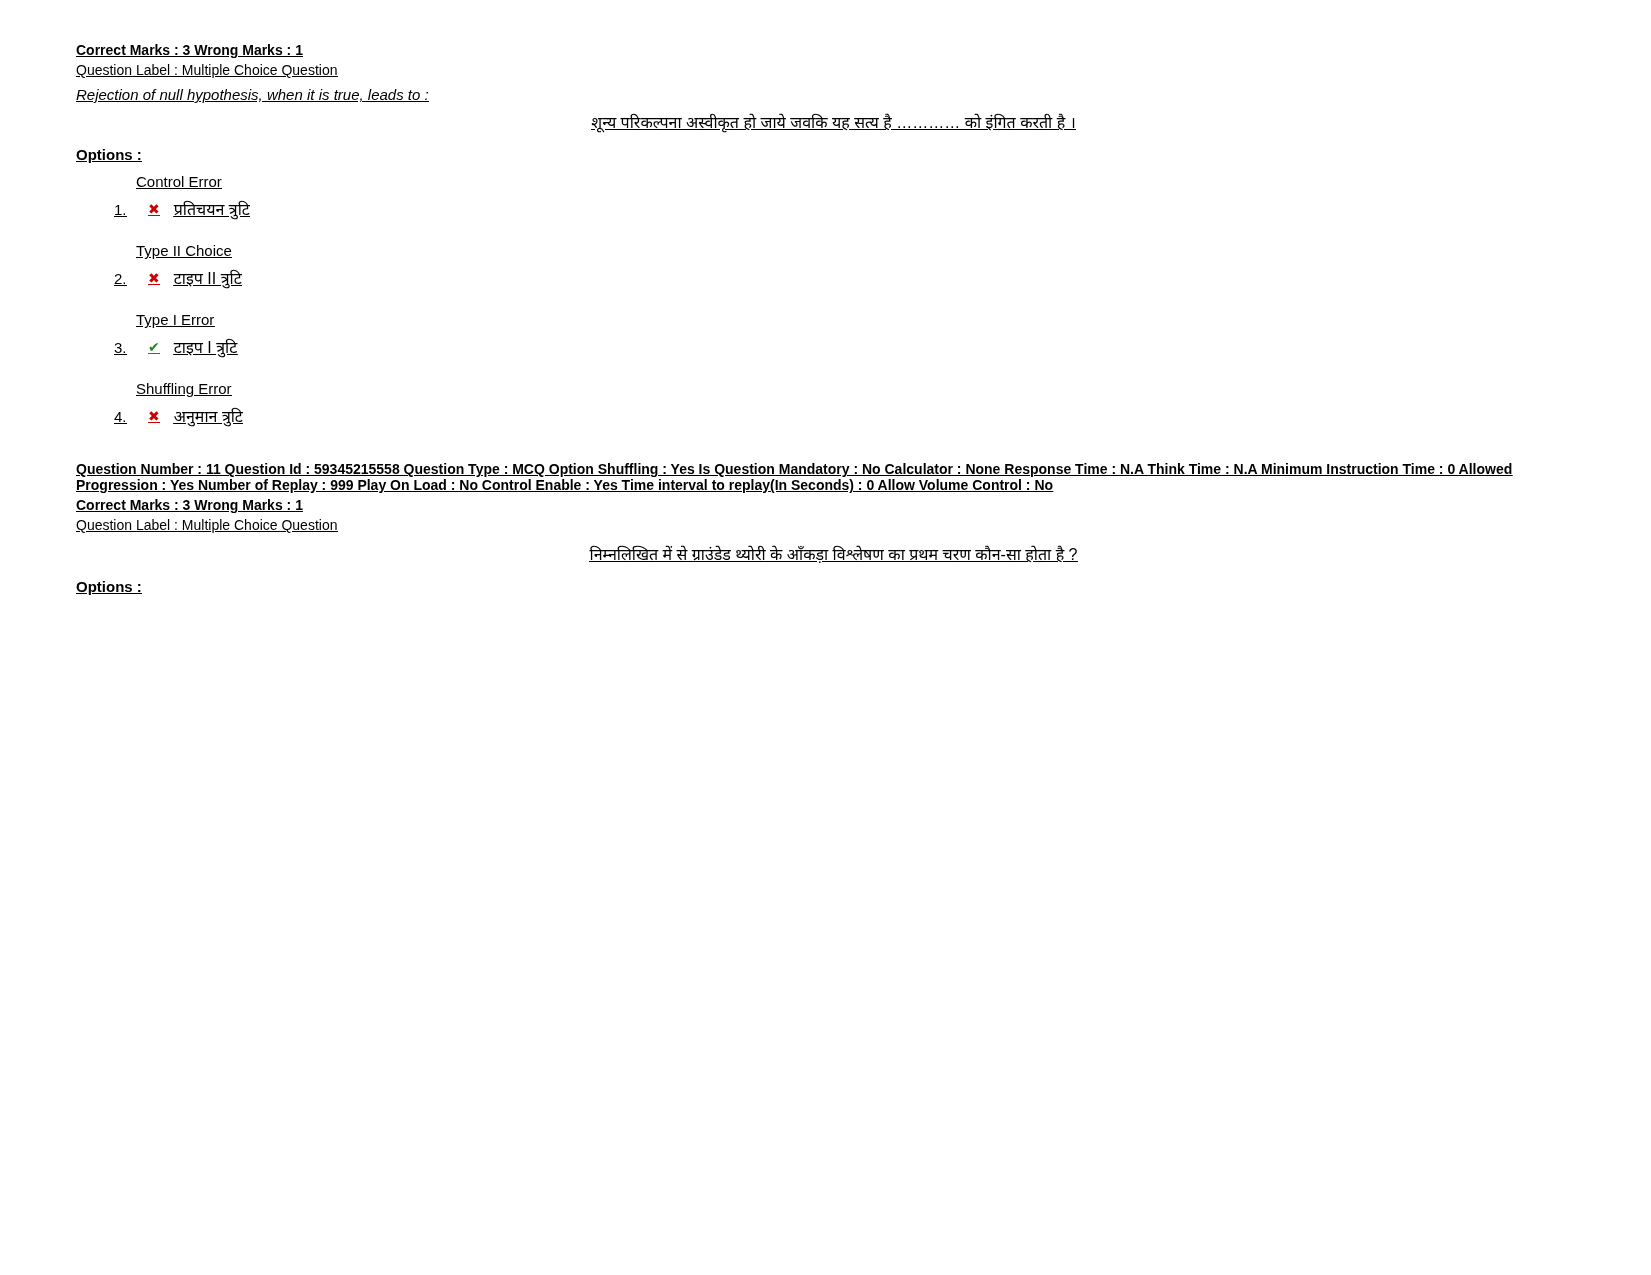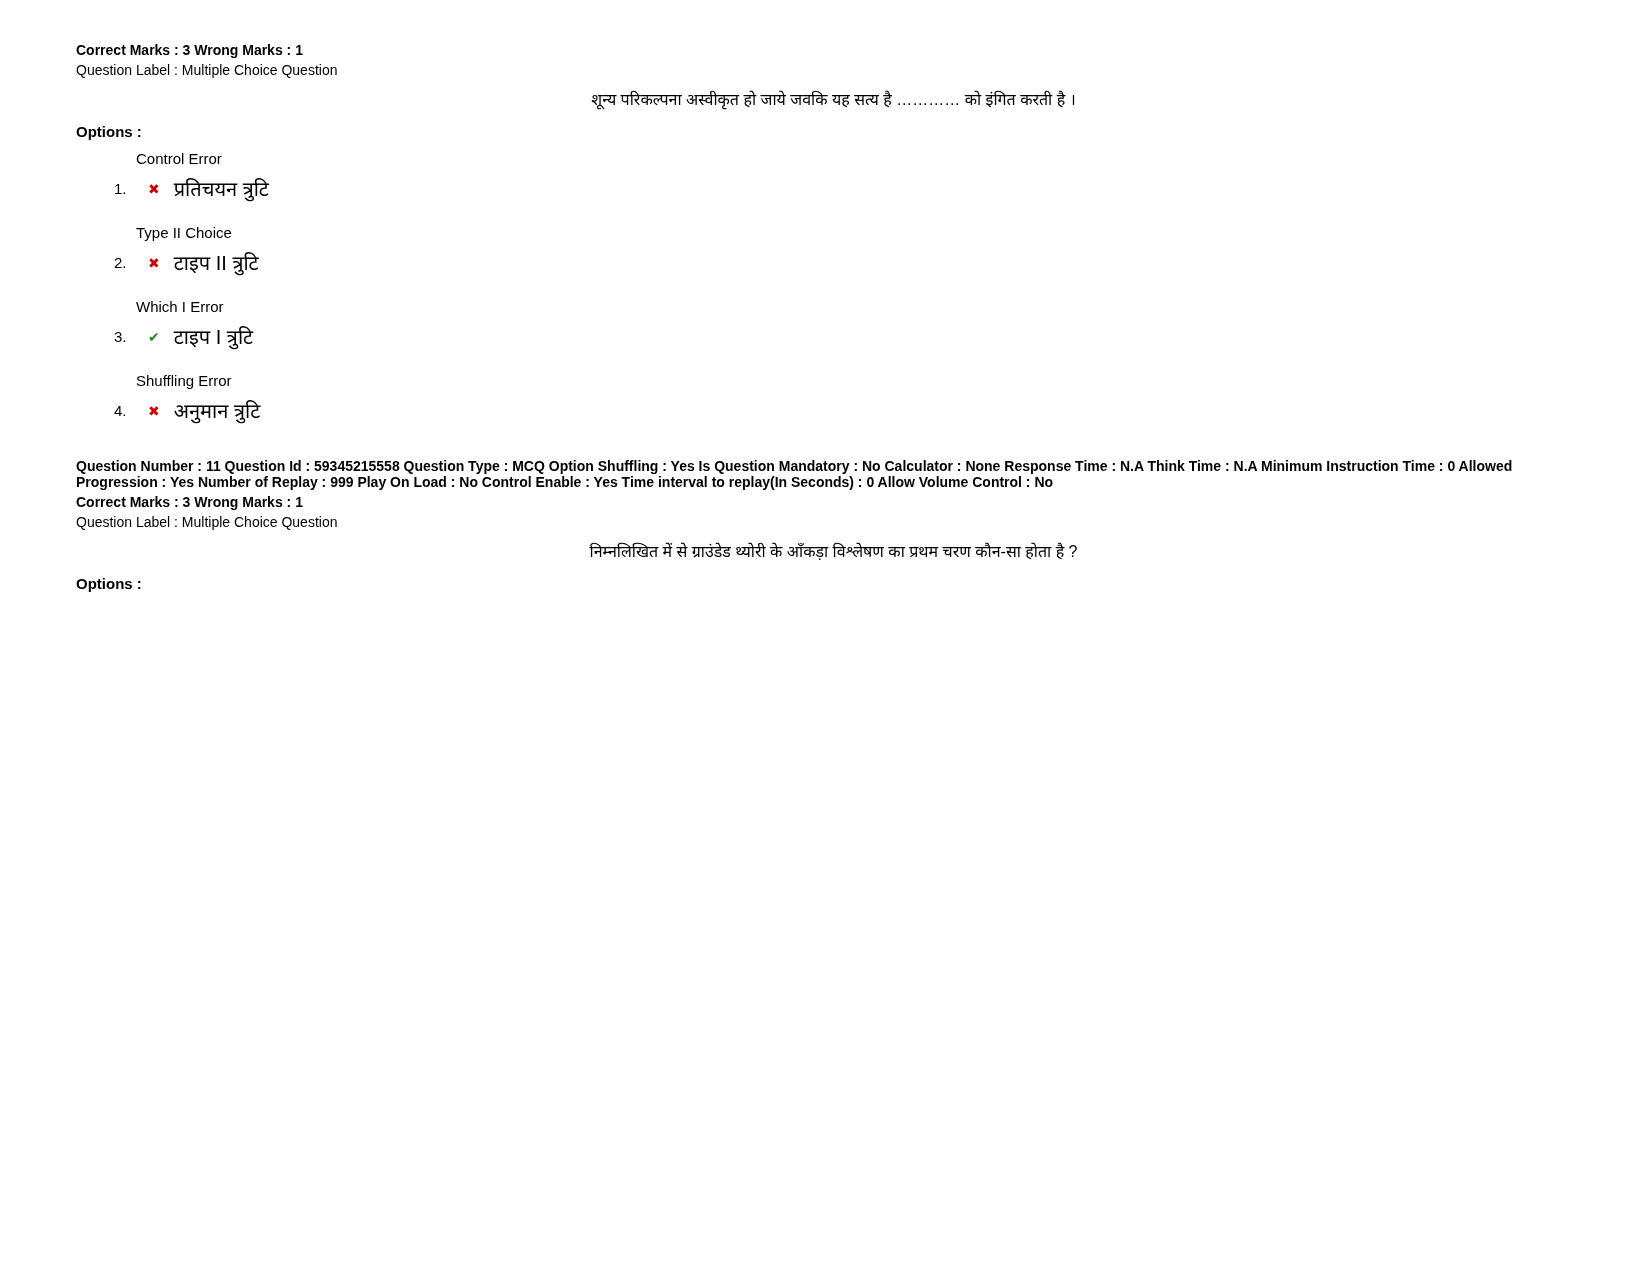--- a/index.html
+++ b/index.html
@@ -1,18 +1,19 @@
 <!DOCTYPE html>
 <html><head>
   <meta charset="utf-8">
   <style>
     * {
       margin: 4px;
       padding: 0;
       box-sizing: border-box;
+      text-decoration: underline;
     }
     body {
       background: #ffffff;
       font-family: Arial, sans-serif;
       font-size: 15px;
       color: #000000;
       padding: 30px 60px;
       width: 1651px;
       min-height: 1275px;
     }
@@ -65,35 +66,36 @@
     }
     .icon-cross {
       color: #cc0000;
       font-style: normal;
     }
     .icon-check {
       color: #228822;
       font-style: normal;
     }
     .option-text-hi {
-      font-size: 20px;
+      font-size: 16px;
     }
     .section-divider {
       margin: 30px 0 10px 0;
     }
     .question-block {
       margin-bottom: 20px;
     }
   </style>
 </head>
 <body>
 
 <div class="question-block">
   <div class="question-meta">Correct Marks : 3 Wrong Marks : 1</div>
   <div class="question-label">Question Label : Multiple Choice Question</div>
+  <div class="question-text-en">Rejection of null hypothesis, when it is true, leads to :</div>
   <div class="question-text-hi">शून्य परिकल्पना अस्वीकृत हो जाये जवकि यह सत्य है ………… को इंगित करती है ।</div>
   <div class="options-label">Options :</div>
 
   <div class="option-group">
     <div class="option-en">Control Error</div>
     <div class="option-row">
       <span class="option-num">1.</span>
       <span class="option-icon icon-cross">✖</span>
       <span class="option-text-hi">प्रतिचयन त्रुटि</span>
     </div>
@@ -102,21 +104,21 @@
   <div class="option-group">
     <div class="option-en">Type II Choice</div>
     <div class="option-row">
       <span class="option-num">2.</span>
       <span class="option-icon icon-cross">✖</span>
       <span class="option-text-hi">टाइप II त्रुटि</span>
     </div>
   </div>
 
   <div class="option-group">
-    <div class="option-en">Which I Error</div>
+    <div class="option-en">Type I Error</div>
     <div class="option-row">
       <span class="option-num">3.</span>
       <span class="option-icon icon-check">✔</span>
       <span class="option-text-hi">टाइप I त्रुटि</span>
     </div>
   </div>
 
   <div class="option-group">
     <div class="option-en">Shuffling Error</div>
     <div class="option-row">

